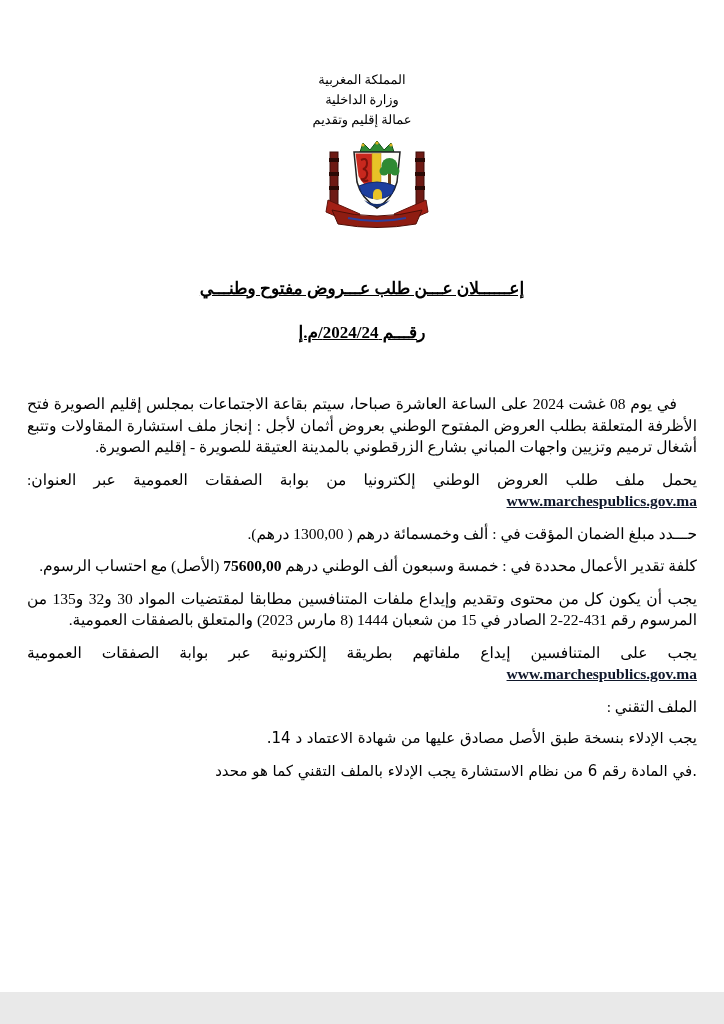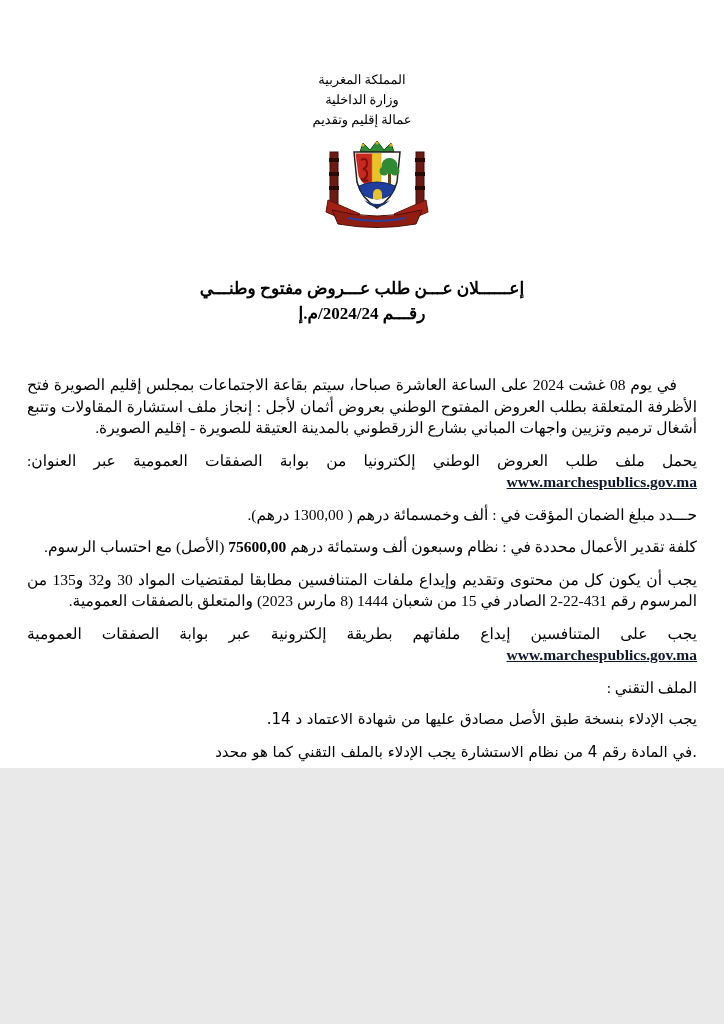--- a/index.html
+++ b/index.html
@@ -1,18 +1,18 @@
 <!DOCTYPE html>
 <html lang="ar" dir="rtl"><head>
 <meta charset="utf-8">
 <style>
   html,body{margin:0;padding:0;background:#e9e9e9;}
   .page{
     position:relative;
-    width:724px;height:768px;
+    width:724px;height:992px;
     margin:0 auto;
     background:#ffffff;
     color:#000000;
     direction:rtl;
     overflow:hidden;
     font-family:"Liberation Serif", serif;
   }
   .header{
     padding-top:70px;
     text-align:center;
@@ -25,21 +25,21 @@
     height:94px;
   }
   .logo-wrap svg{transform:translateX(15px);} 
   .title{
     margin-top:44px;
     text-align:center;
     font-weight:700;
     font-size:17px;
     line-height:25px;
   }
-  .title .tline{}
+  .title .tline{text-decoration:underline;margin-top:19px;}
   .doc-body{
     margin:48px 27px 0 27px;
     font-size:15.5px;
     line-height:21.5px;
     text-align:justify;
   }
   .doc-body p{margin:0 0 11px 0;}
   .doc-body p.indent{text-indent:20px;}
   .link{
     color:#0f172a;
@@ -113,28 +113,28 @@
   </div>
 
   <div class="doc-body">
 
     <p class="indent">في يوم 08 غشت 2024 على الساعة العاشرة صباحا، سيتم بقاعة الاجتماعات بمجلس إقليم الصويرة فتح الأظرفة المتعلقة بطلب العروض المفتوح الوطني بعروض أثمان لأجل : إنجاز ملف استشارة المقاولات وتتبع أشغال ترميم وتزيين واجهات المباني بشارع الزرقطوني بالمدينة العتيقة للصويرة - إقليم الصويرة.</p>
 
     <p><span>يحمل ملف طلب العروض الوطني إلكترونيا من بوابة الصفقات العمومية عبر العنوان: </span><span class="link">www.marchespublics.gov.ma</span></p>
 
     <p>حـــدد مبلغ الضمان المؤقت في : ألف وخمسمائة درهم ( 1300,00 درهم).</p>
 
-    <p><span>كلفة تقدير الأعمال محددة في : نظام وسبعون ألف وستمائة درهم </span><span class="amount-bold">75600,00</span><span> (الأصل) مع احتساب الرسوم.</span></p>
+    <p><span>كلفة تقدير الأعمال محددة في : خمسة وسبعون ألف الوطني درهم </span><span class="amount-bold">75600,00</span><span> (الأصل) مع احتساب الرسوم.</span></p>
 
     <p>يجب أن يكون كل من محتوى وتقديم وإيداع ملفات المتنافسين مطابقا لمقتضيات المواد 30 و32 و135 من المرسوم رقم 431-22-2 الصادر في 15 من شعبان 1444 (8 مارس 2023) والمتعلق بالصفقات العمومية.</p>
 
     <p><span>يجب على المتنافسين إيداع ملفاتهم بطريقة إلكترونية عبر بوابة الصفقات العمومية </span><span class="link">www.marchespublics.gov.ma</span></p>
 
 
     <p class="gap-top">الملف التقني :</p>
 
     <p class="alt-font gap-top">يجب الإدلاء بنسخة طبق الأصل مصادق عليها من شهادة الاعتماد د 14.</p>
 
-    <p class="alt-font">.في المادة رقم 4 من نظام الاستشارة يجب الإدلاء بالملف التقني كما هو محدد</p>
+    <p class="alt-font">.في المادة رقم 6 من نظام الاستشارة يجب الإدلاء بالملف التقني كما هو محدد</p>
 
   </div>
 
 </div>
 
 </body></html>

